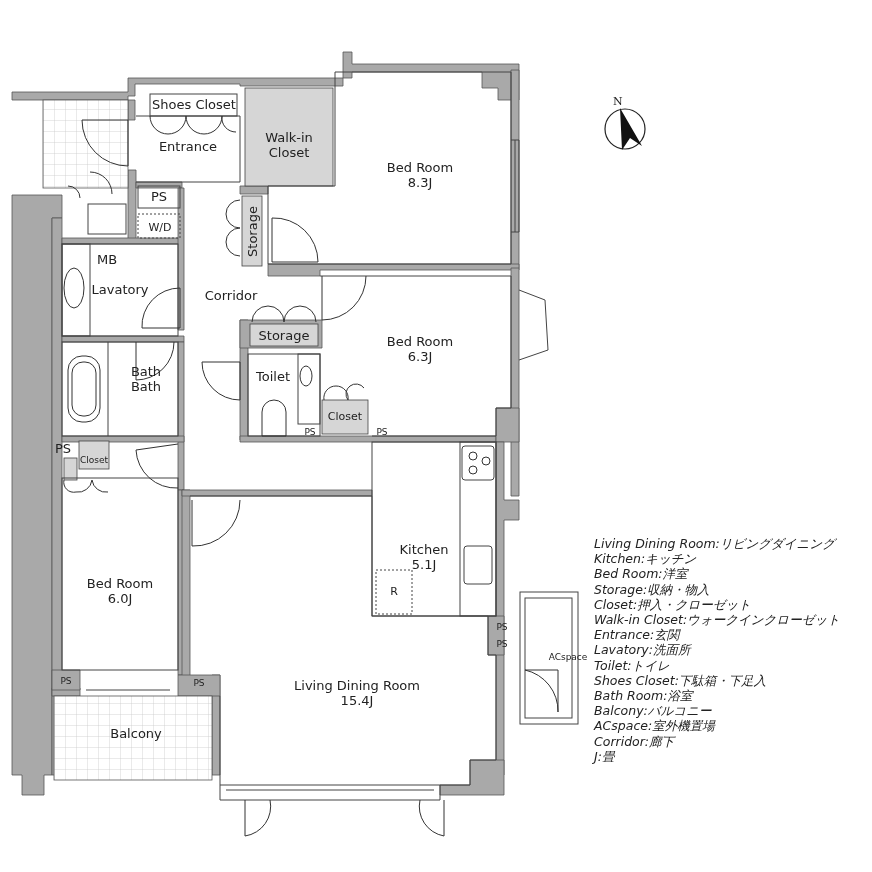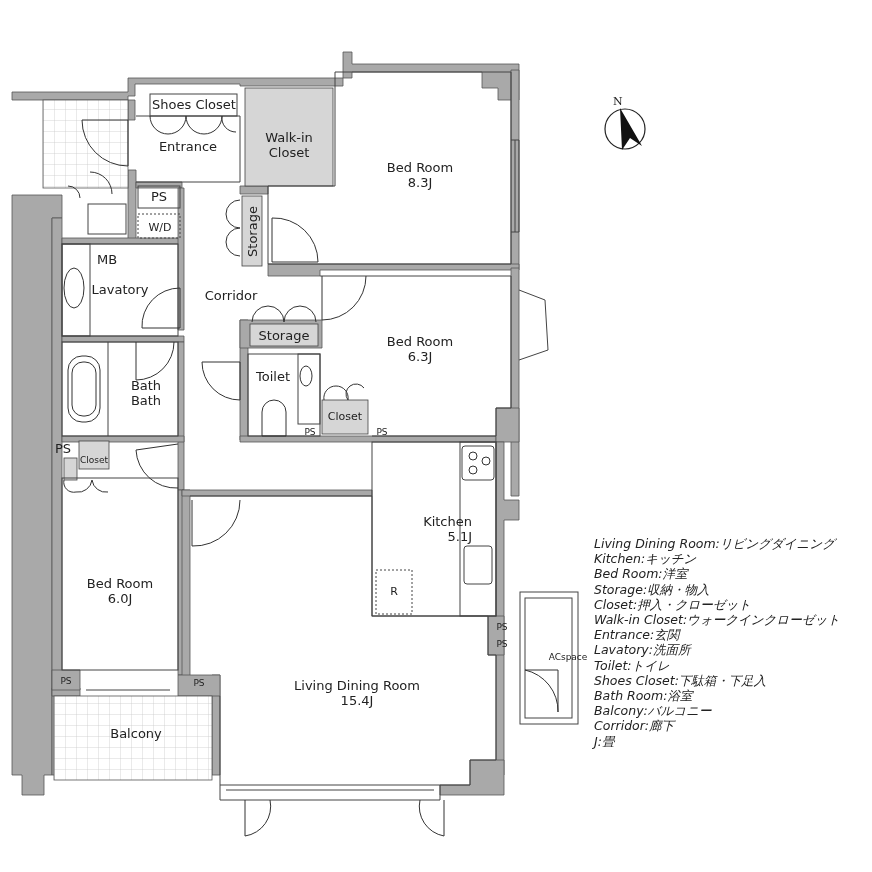--- a/index.html
+++ b/index.html
@@ -192,30 +192,30 @@
 <div class="lbl sm" style="left:140px;top:222px;width:40px;">W/D</div>
 <div class="lbl" style="left:222px;top:224px;width:60px;transform:rotate(-90deg);">Storage</div>
 <div class="lbl" style="left:80px;top:282px;width:80px;">Lavatory</div>
 <div class="lbl" style="left:196px;top:288px;width:70px;">Corridor</div>
 <div class="lbl" style="left:250px;top:328px;width:68px;">Storage</div>
 <div class="lbl" style="left:370px;top:334px;width:100px;">
   <div>Bed Room</div>
   <div>6.3J</div>
 </div>
 <div class="lbl" style="left:248px;top:369px;width:50px;">Toilet</div>
-<div class="lbl" style="left:114px;top:378px;width:64px;">
+<div class="lbl" style="left:114px;top:364px;width:64px;">
   <div>Bath</div>
   <div>Bath</div>
 </div>
 <div class="lbl sm" style="left:322px;top:411px;width:46px;">Closet</div>
 <div class="lbl xs" style="left:300px;top:427px;width:20px;">PS</div>
 <div class="lbl xs" style="left:372px;top:427px;width:20px;">PS</div>
 <div class="lbl" style="left:52px;top:441px;width:22px;">PS</div>
 <div class="lbl xs" style="left:79px;top:455px;width:30px;">Closet</div>
-<div class="lbl" style="left:376px;top:514px;width:96px;text-align:right;">
+<div class="lbl" style="left:376px;top:542px;width:96px;">
   <div>Kitchen</div>
   <div>5.1J</div>
 </div>
 <div class="lbl sm" style="left:376px;top:586px;width:36px;">R</div>
 <div class="lbl" style="left:70px;top:576px;width:100px;">
   <div>Bed Room</div>
   <div>6.0J</div>
 </div>
 <div class="lbl xs" style="left:489px;top:622px;width:26px;">PS</div>
 <div class="lbl xs" style="left:489px;top:639px;width:26px;">PS</div>
@@ -234,15 +234,16 @@
   <div>Bed Room:洋室</div>
   <div>Storage:収納・物入</div>
   <div>Closet:押入・クローゼット</div>
   <div>Walk-in Closet:ウォークインクローゼット</div>
   <div>Entrance:玄関</div>
   <div>Lavatory:洗面所</div>
   <div>Toilet:トイレ</div>
   <div>Shoes Closet:下駄箱・下足入</div>
   <div>Bath Room:浴室</div>
   <div>Balcony:バルコニー</div>
+  <div>ACspace:室外機置場</div>
   <div>Corridor:廊下</div>
   <div>J:畳</div>
 </div>
 
 </body></html>

